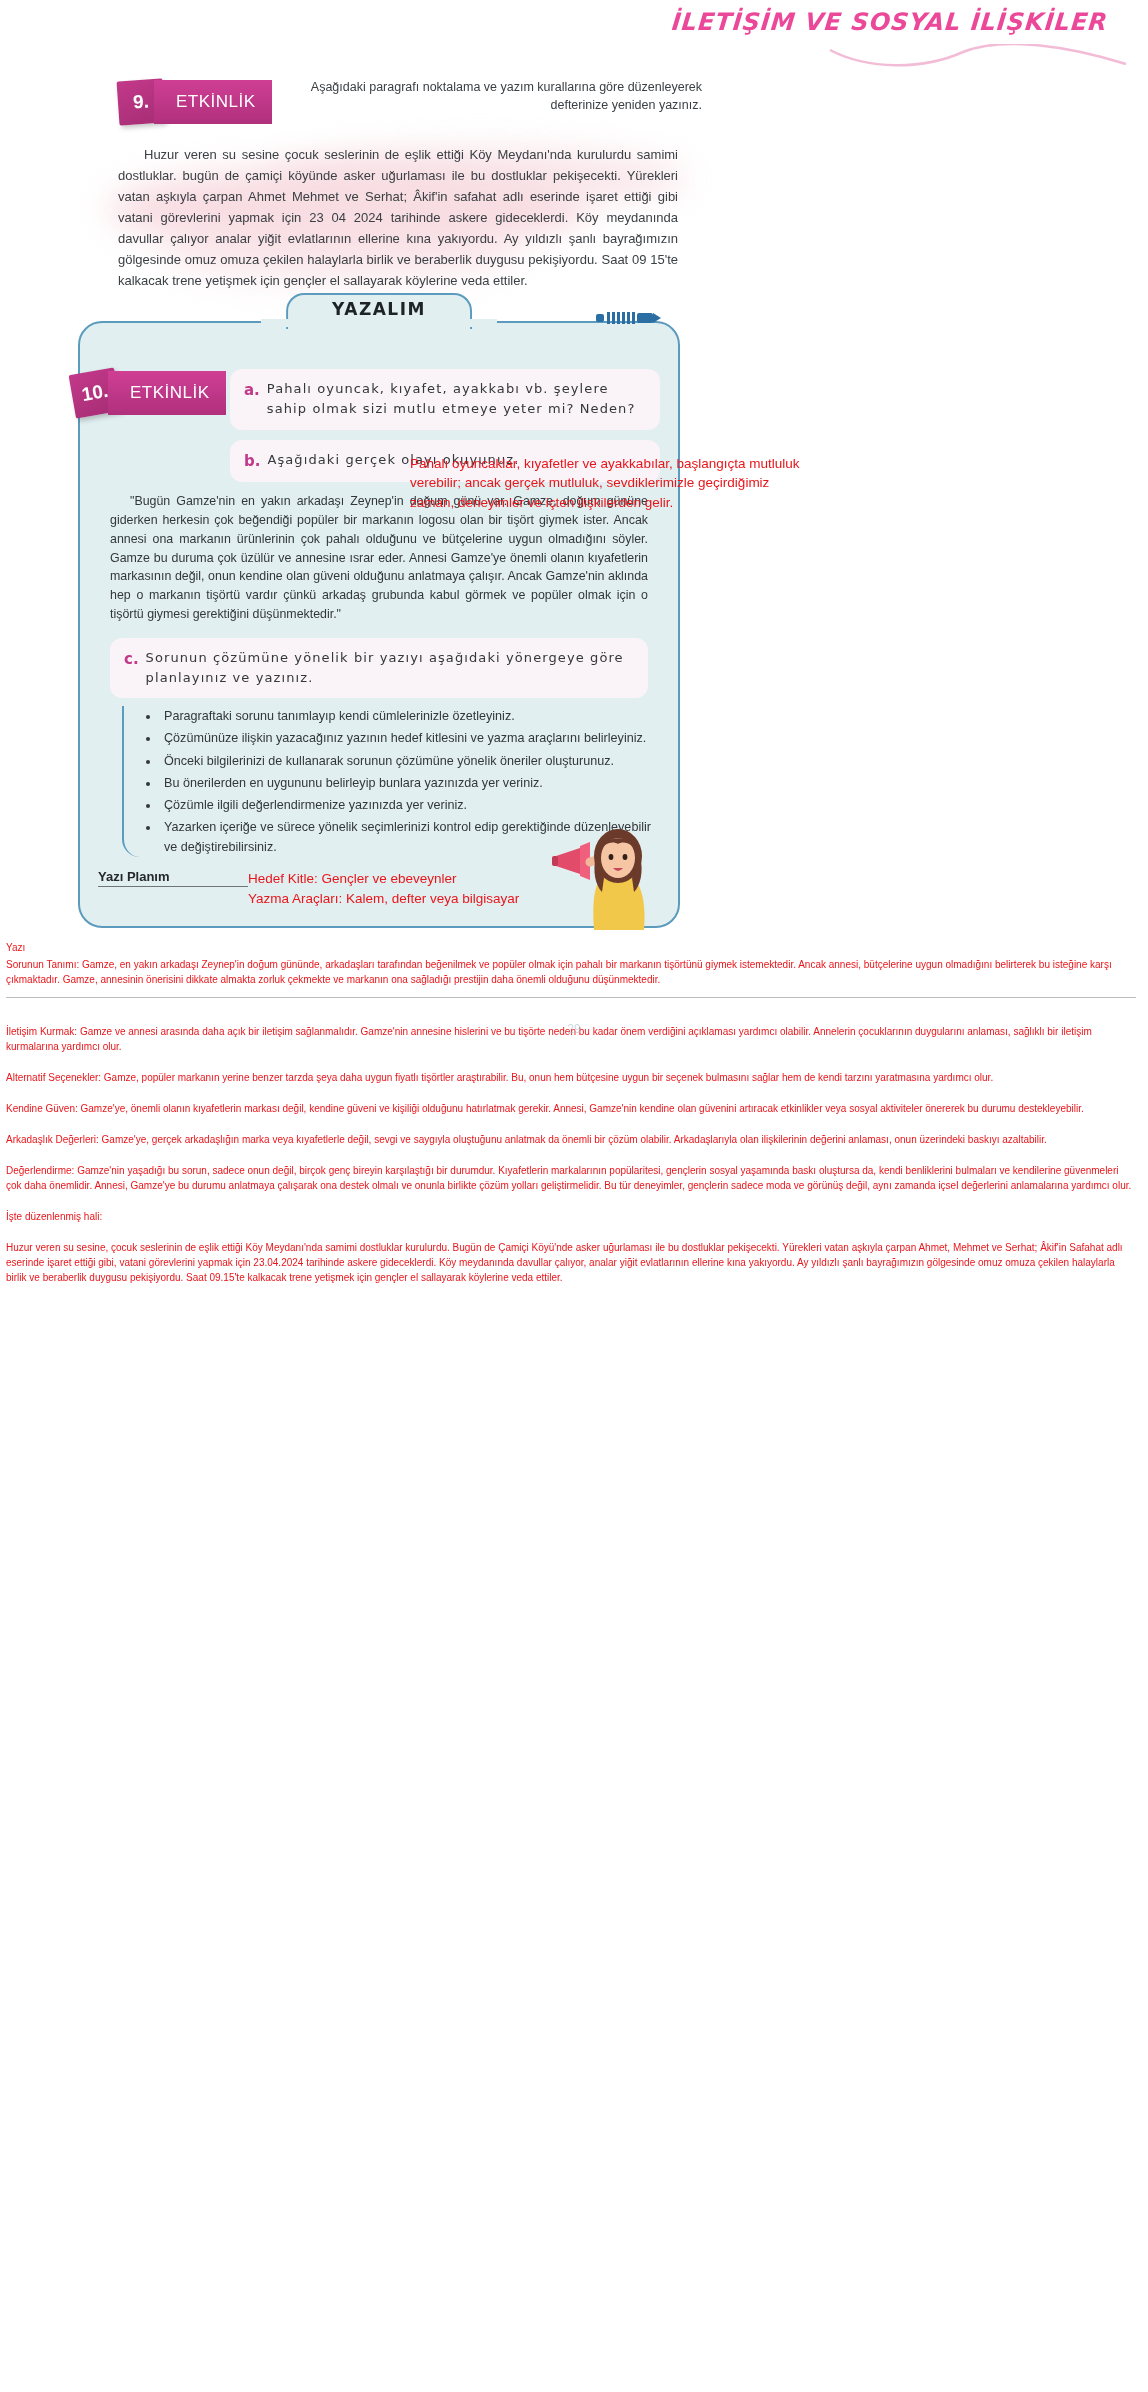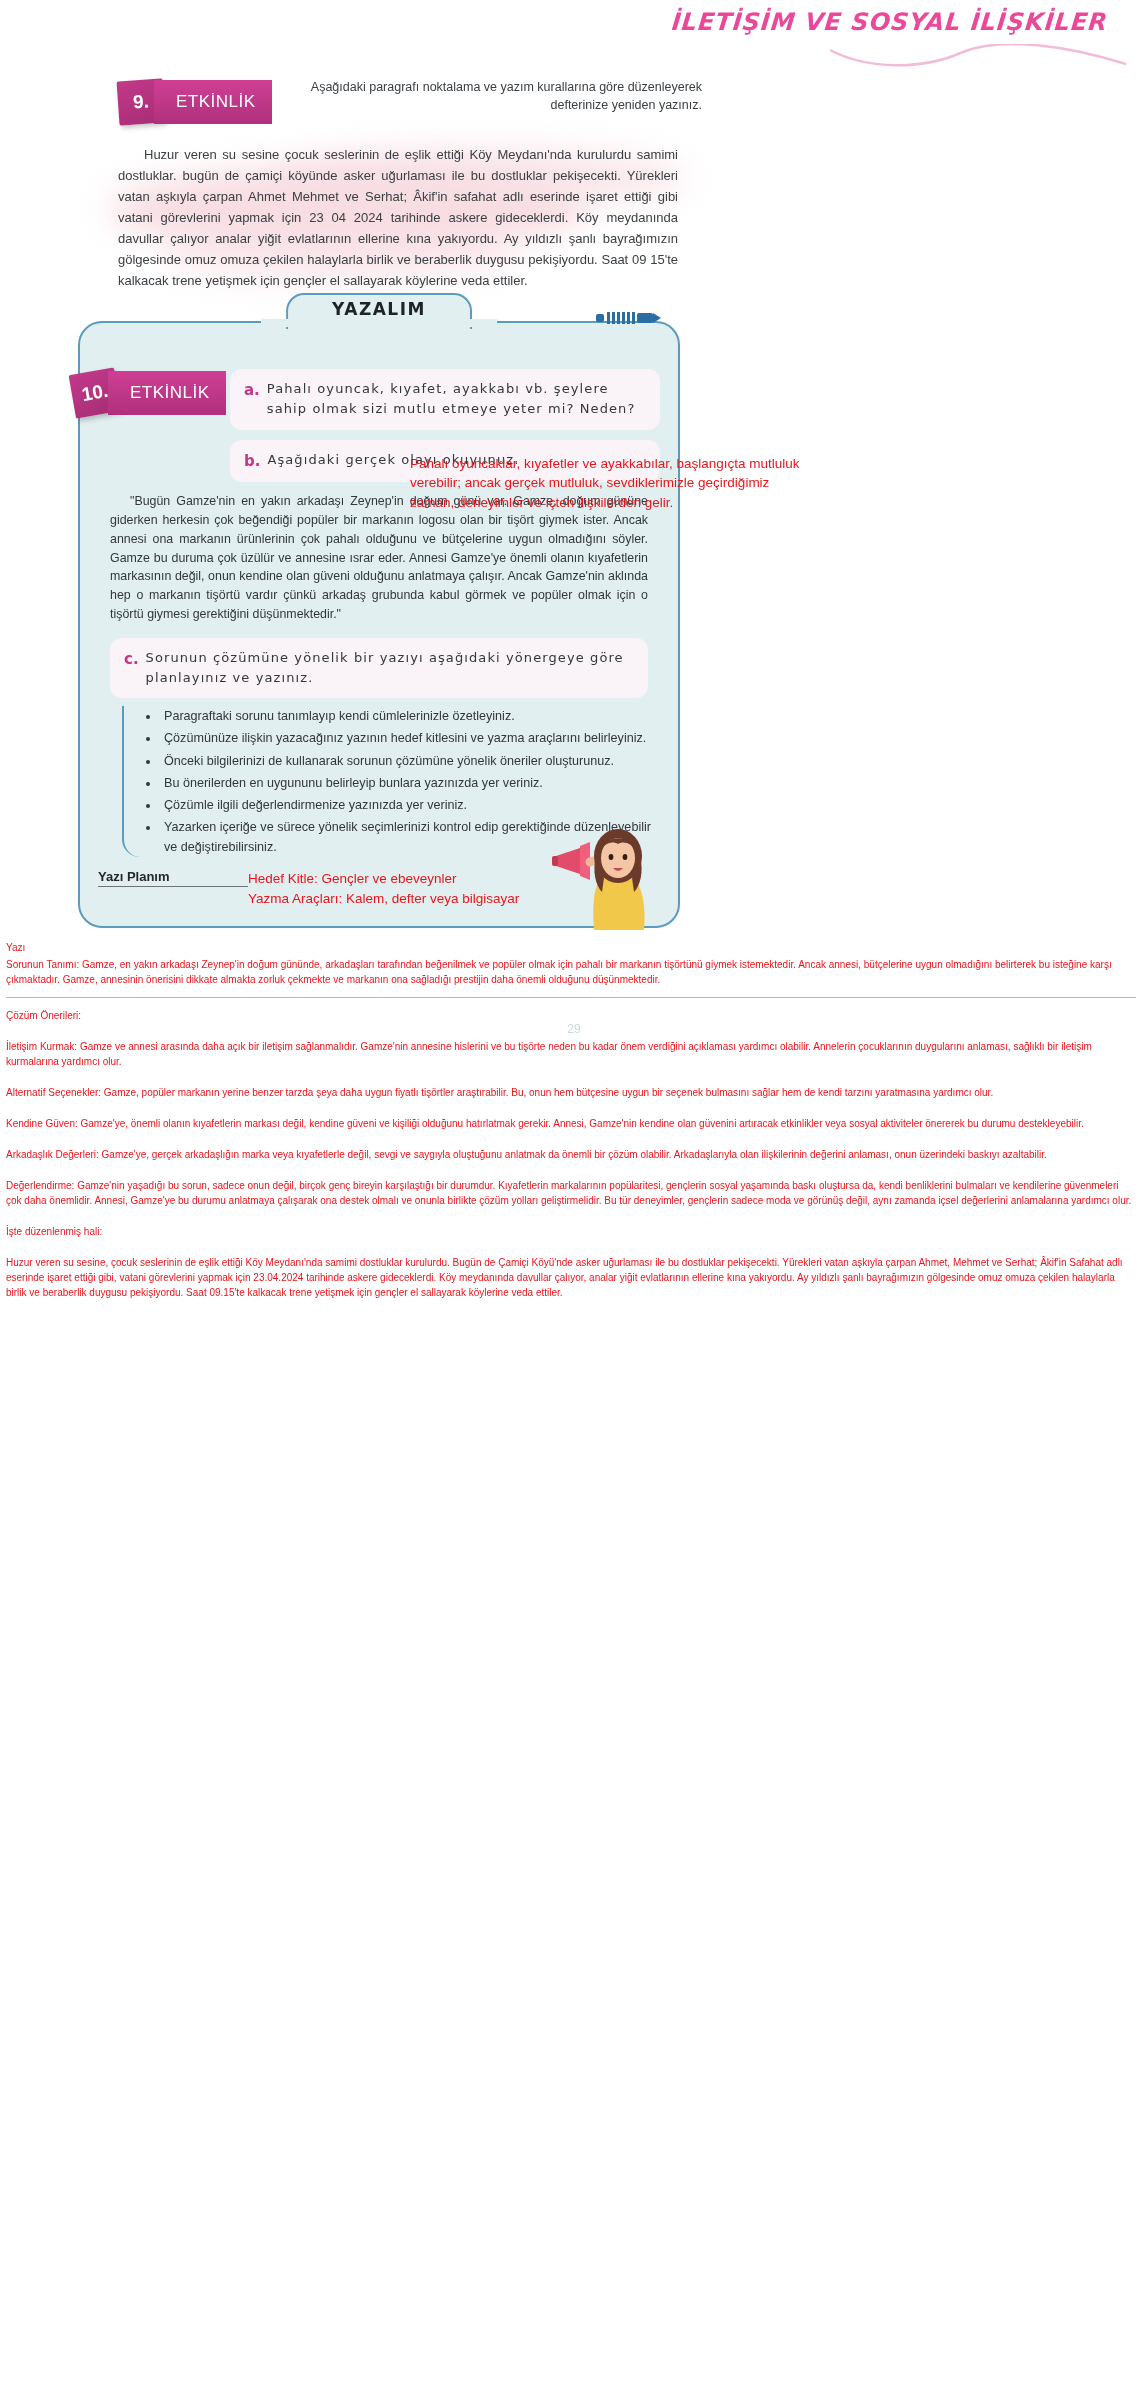--- a/index.html
+++ b/index.html
@@ -286,21 +286,20 @@
     </div>
   </div>
 
   <div class="bottom-zone" style="margin-top:12px;">
 
     <div class="bz-line">Yazı</div>
     <div class="bz-line" style="margin-top:2px;">Sorunun Tanımı: Gamze, en yakın arkadaşı Zeynep'in doğum gününde, arkadaşları tarafından beğenilmek ve popüler olmak için pahalı bir markanın tişörtünü giymek istemektedir. Ancak annesi, bütçelerine uygun olmadığını belirterek bu isteğine karşı çıkmaktadır. Gamze, annesinin önerisini dikkate almakta zorluk çekmekte ve markanın ona sağladığı prestijin daha önemli olduğunu düşünmektedir.</div>
 
     <hr class="hr-red">
 
-    <div class="bz-line">Çözüm Önerileri:</div>
 
     <div class="bz-gap"></div>
     <div class="bz-line">İletişim Kurmak: Gamze ve annesi arasında daha açık bir iletişim sağlanmalıdır. Gamze'nin annesine hislerini ve bu tişörte neden bu kadar önem verdiğini açıklaması yardımcı olabilir. Annelerin çocuklarının duygularını anlaması, sağlıklı bir iletişim kurmalarına yardımcı olur.</div>
 
     <div class="bz-gap"></div>
     <div class="bz-line">Alternatif Seçenekler: Gamze, popüler markanın yerine benzer tarzda şeya daha uygun fiyatlı tişörtler araştırabilir. Bu, onun hem bütçesine uygun bir seçenek bulmasını sağlar hem de kendi tarzını yaratmasına yardımcı olur.</div>
 
     <div class="bz-gap"></div>
     <div class="bz-line">Kendine Güven: Gamze'ye, önemli olanın kıyafetlerin markası değil, kendine güveni ve kişiliği olduğunu hatırlatmak gerekir. Annesi, Gamze'nin kendine olan güvenini artıracak etkinlikler veya sosyal aktiviteler önererek bu durumu destekleyebilir.</div>
 

